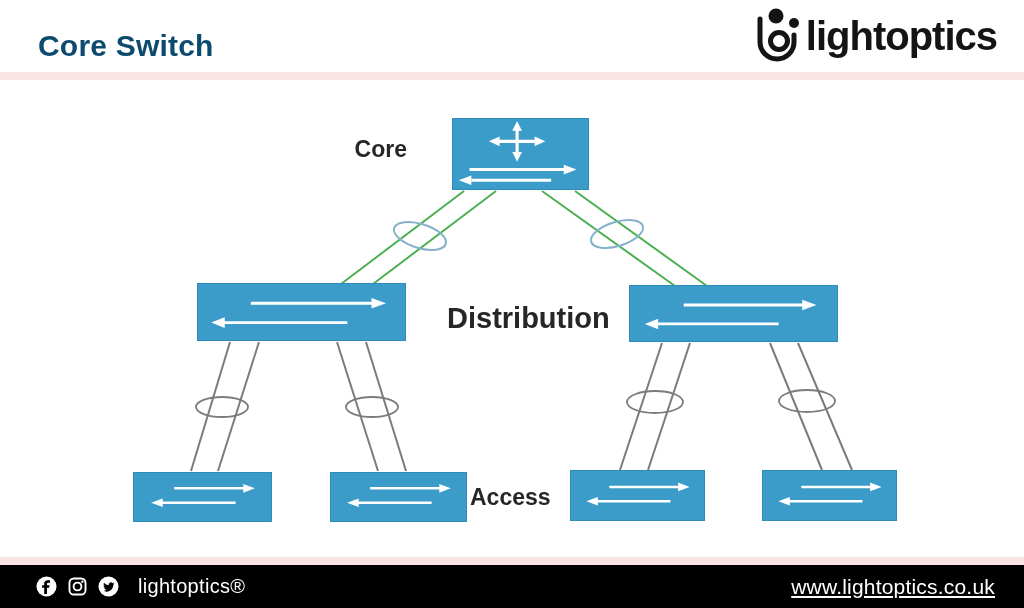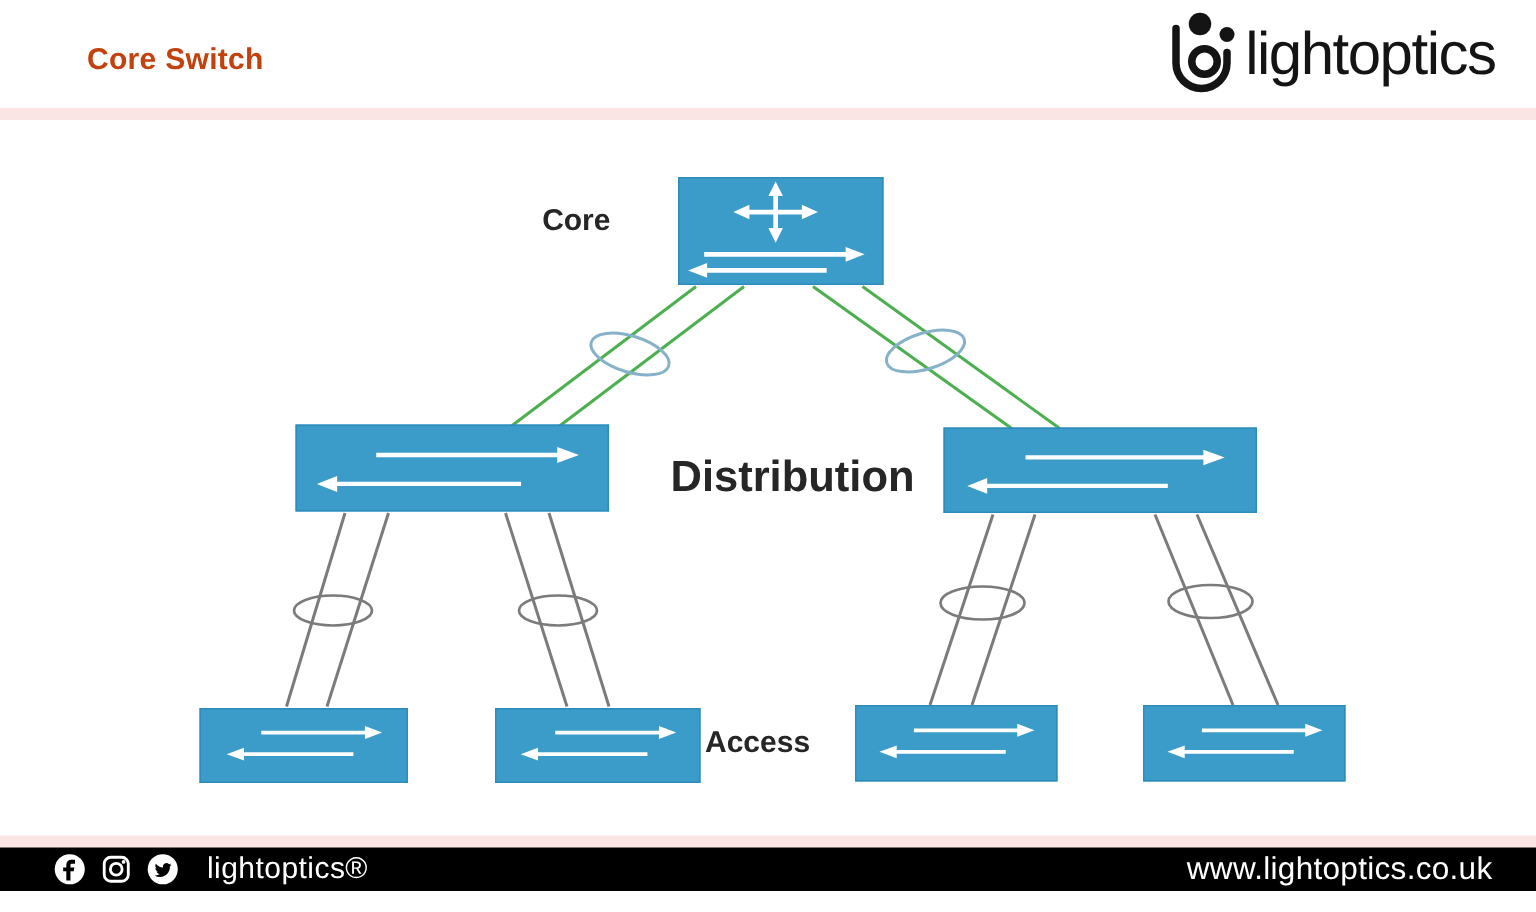--- a/index.html
+++ b/index.html
@@ -10,43 +10,42 @@
     width: 1024px;
     height: 608px;
     background: #ffffff;
     overflow: hidden;
   }
 
   
   .page-title {
     position: absolute;
     left: 38px; top: 29px;
-    font-size: 20px;
+    font-size: 30px;
     font-weight: 700;
-    color: #c2410c;
+    color: #0c4a6e;
     letter-spacing: 0.2px;
-    margin-left: 20px;
   }
   .logo {
     position: absolute;
     top: 6px; right: 27px;
     display: flex;
     align-items: center;
   }
   .logo-mark { width: 56px; height: 56px; margin-right: 1px; }
   .logo-text {
     font-size: 40px;
     color: #141414;
     letter-spacing: -1px;
     line-height: 56px;
     position: relative;
     top: 2px;
   }
-  .logo-text .lt-light { font-weight: 400; text-align: right; }
-  .logo-text .lt-bold  { font-weight: 400; }
+  .logo-text .lt-light { font-weight: 700; text-align: right; }
+  .logo-text .lt-bold  { font-weight: 700; }
 
   .divider {
     position: absolute;
     left: 0; width: 1024px; height: 8px;
     background: #fbe4e4;
   }
   .divider-top { top: 72px; }
   .divider-bottom { top: 557px; }
 
   
@@ -67,42 +66,42 @@
   .node-dr    { left: 629px; top: 285px; width: 209px; height: 57px; }
   .node-a1    { left: 133px; top: 472px; width: 139px; height: 50px; }
   .node-a2    { left: 330px; top: 472px; width: 137px; height: 50px; }
   .node-a3    { left: 570px; top: 470px; width: 135px; height: 51px; }
   .node-a4    { left: 762px; top: 470px; width: 135px; height: 51px; }
 
   .tier-label {
     position: absolute;
     font-weight: 700;
     color: #262626;
-    font-size: 20px;
+    font-size: 23px;
   }
   .label-core { left: 330px; top: 136px; width: 77px; text-align: right; }
   .label-dist { left: 447px; top: 302px; width: 146px; text-align: center; font-size: 29px; }
   .label-access { left: 470px; top: 484px; width: 92px; text-align: left; }
 
   
   .footer {
     position: absolute;
     left: 0; top: 565px;
-    width: 1024px; height: 29px;
+    width: 1024px; height: 43px;
     background: #000000;
     display: flex;
     align-items: center;
     justify-content: space-between;
     padding: 0 29px 0 36px;
     color: #ffffff;
   }
   .footer-left { display: flex; align-items: center; gap: 10px; }
   .social-icon { width: 21px; height: 21px; display: block; cursor: pointer; }
   .footer-brand { font-size: 20px; margin-left: 9px; letter-spacing: 0.3px; }
-  .footer-site { font-size: 21px; letter-spacing: 0.2px; }
+  .footer-site { font-size: 21px; letter-spacing: 0.2px; text-decoration: underline; }
 </style>
 </head>
 <body>
 
 <div class="page">
 
   <div>
     <div class="page-title">Core Switch</div>
 
     <div class="logo">

